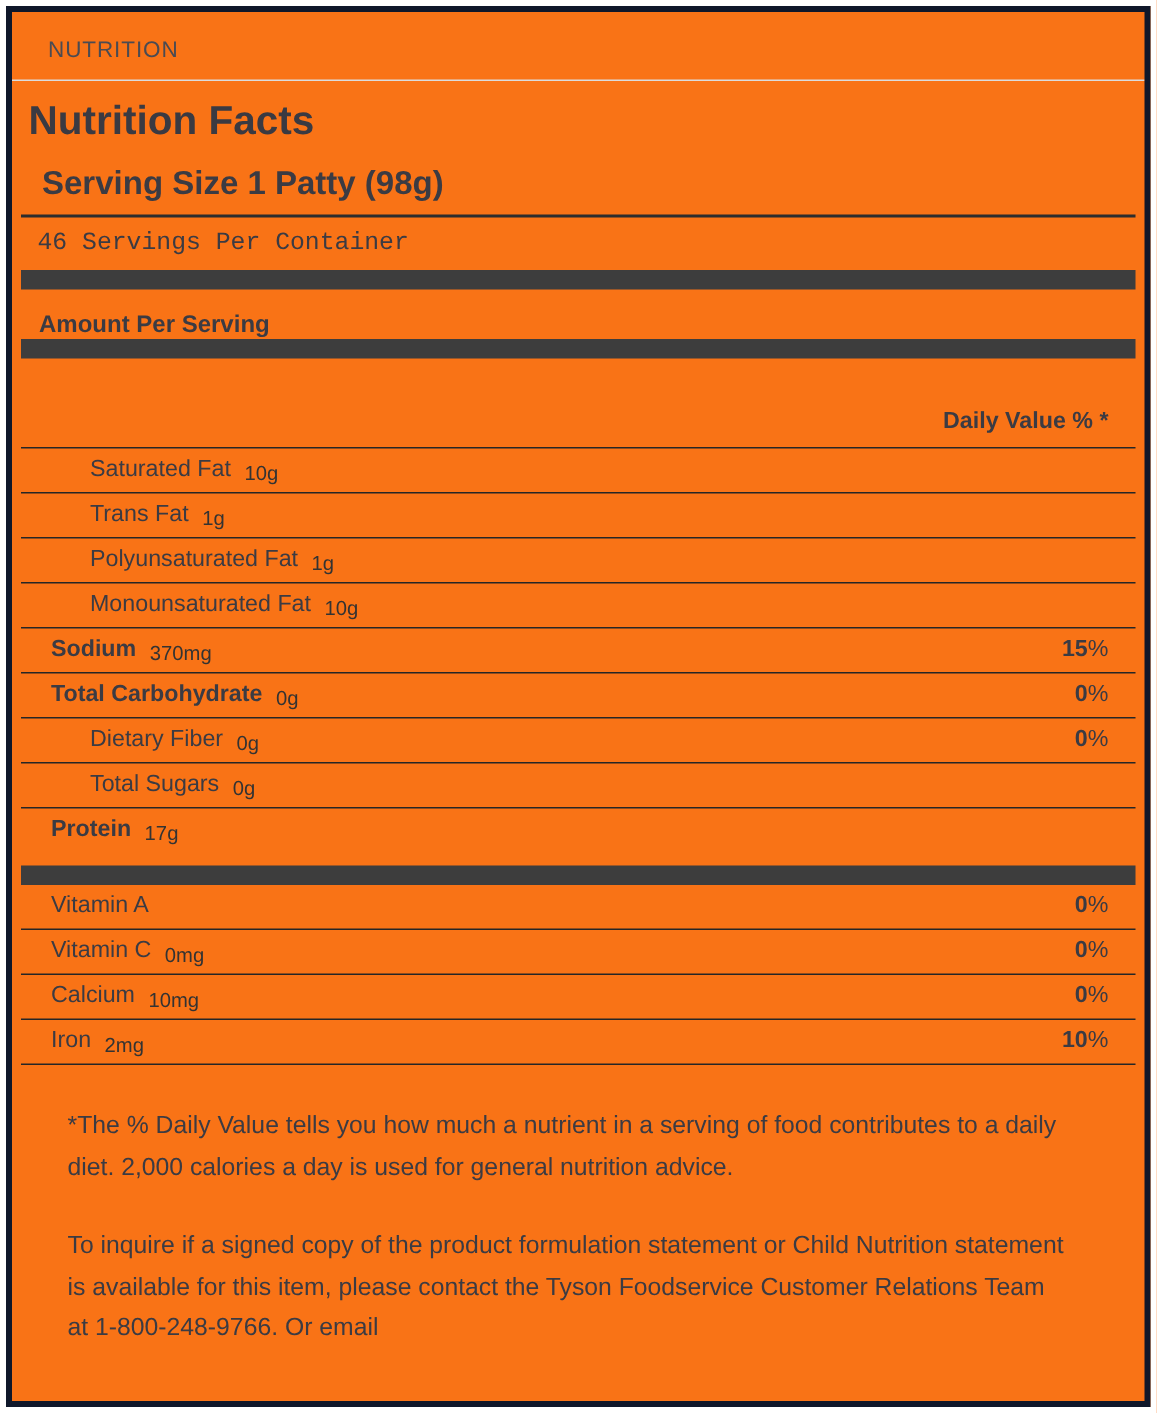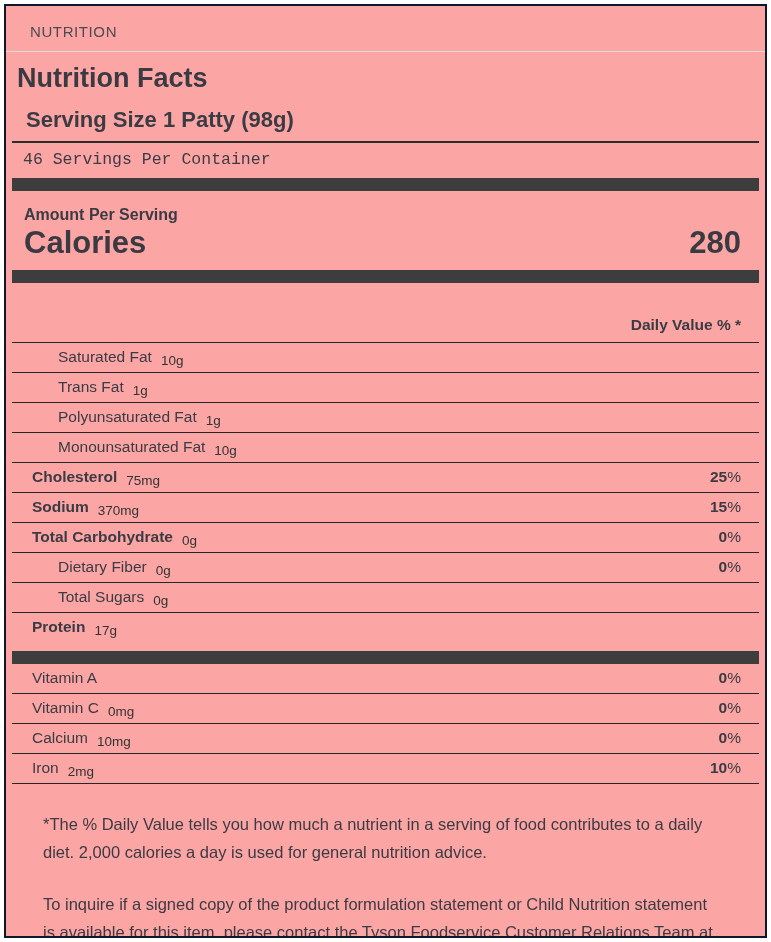--- a/index.html
+++ b/index.html
@@ -6,22 +6,22 @@
   html, body {
     margin: 0; padding: 0;
     width: 771px; height: 942px;
     background: #ffffff;
     font-family: "Liberation Sans", sans-serif;
     color: #3b3b43;
   }
   .panel {
     position: absolute;
     top: 4px; left: 4px; right: 4px; bottom: 4px;
-    border: 2px solid #0f172a;
-    background: #fca5a5;
+    border: 4px solid #0f172a;
+    background: #f97316;
     overflow: hidden;
   }
   .eyebrow {
     margin: 17px 0 0 24px;
     font-size: 15px;
     letter-spacing: 0.6px;
     color: #4b4b52;
   }
   .light-rule {
     border: 0;
@@ -116,24 +116,20 @@
   <div class="light-rule"></div>
 
   <div class="title">Nutrition Facts</div>
 
   <div class="serving-size">Serving Size 1 Patty (98g)</div>
   <div class="servings">46 Servings Per Container</div>
 
   <div class="bar"></div>
 
   <div class="aps">Amount Per Serving</div>
-  <div class="calories-row">
-    <span>Calories</span>
-    <span>280</span>
-  </div>
 
   <div class="bar"></div>
 
   <div class="dv-header">Daily Value % *</div>
 
   <div class="section nutrients">
 
 
     <div class="row sub">
       <span class="lbl">Saturated Fat</span>
@@ -152,25 +148,20 @@
       <span class="amt">1g</span>
       <span class="dv"><span class="dv-num"></span><span class="pct"></span></span>
     </div>
 
     <div class="row sub">
       <span class="lbl">Monounsaturated Fat</span>
       <span class="amt">10g</span>
       <span class="dv"><span class="dv-num"></span><span class="pct"></span></span>
     </div>
 
-    <div class="row">
-      <span class="lbl bold">Cholesterol</span>
-      <span class="amt">75mg</span>
-      <span class="dv"><span class="dv-num">25</span><span class="pct">%</span></span>
-    </div>
 
     <div class="row">
       <span class="lbl bold">Sodium</span>
       <span class="amt">370mg</span>
       <span class="dv"><span class="dv-num">15</span><span class="pct">%</span></span>
     </div>
 
     <div class="row">
       <span class="lbl bold">Total Carbohydrate</span>
       <span class="amt">0g</span>

